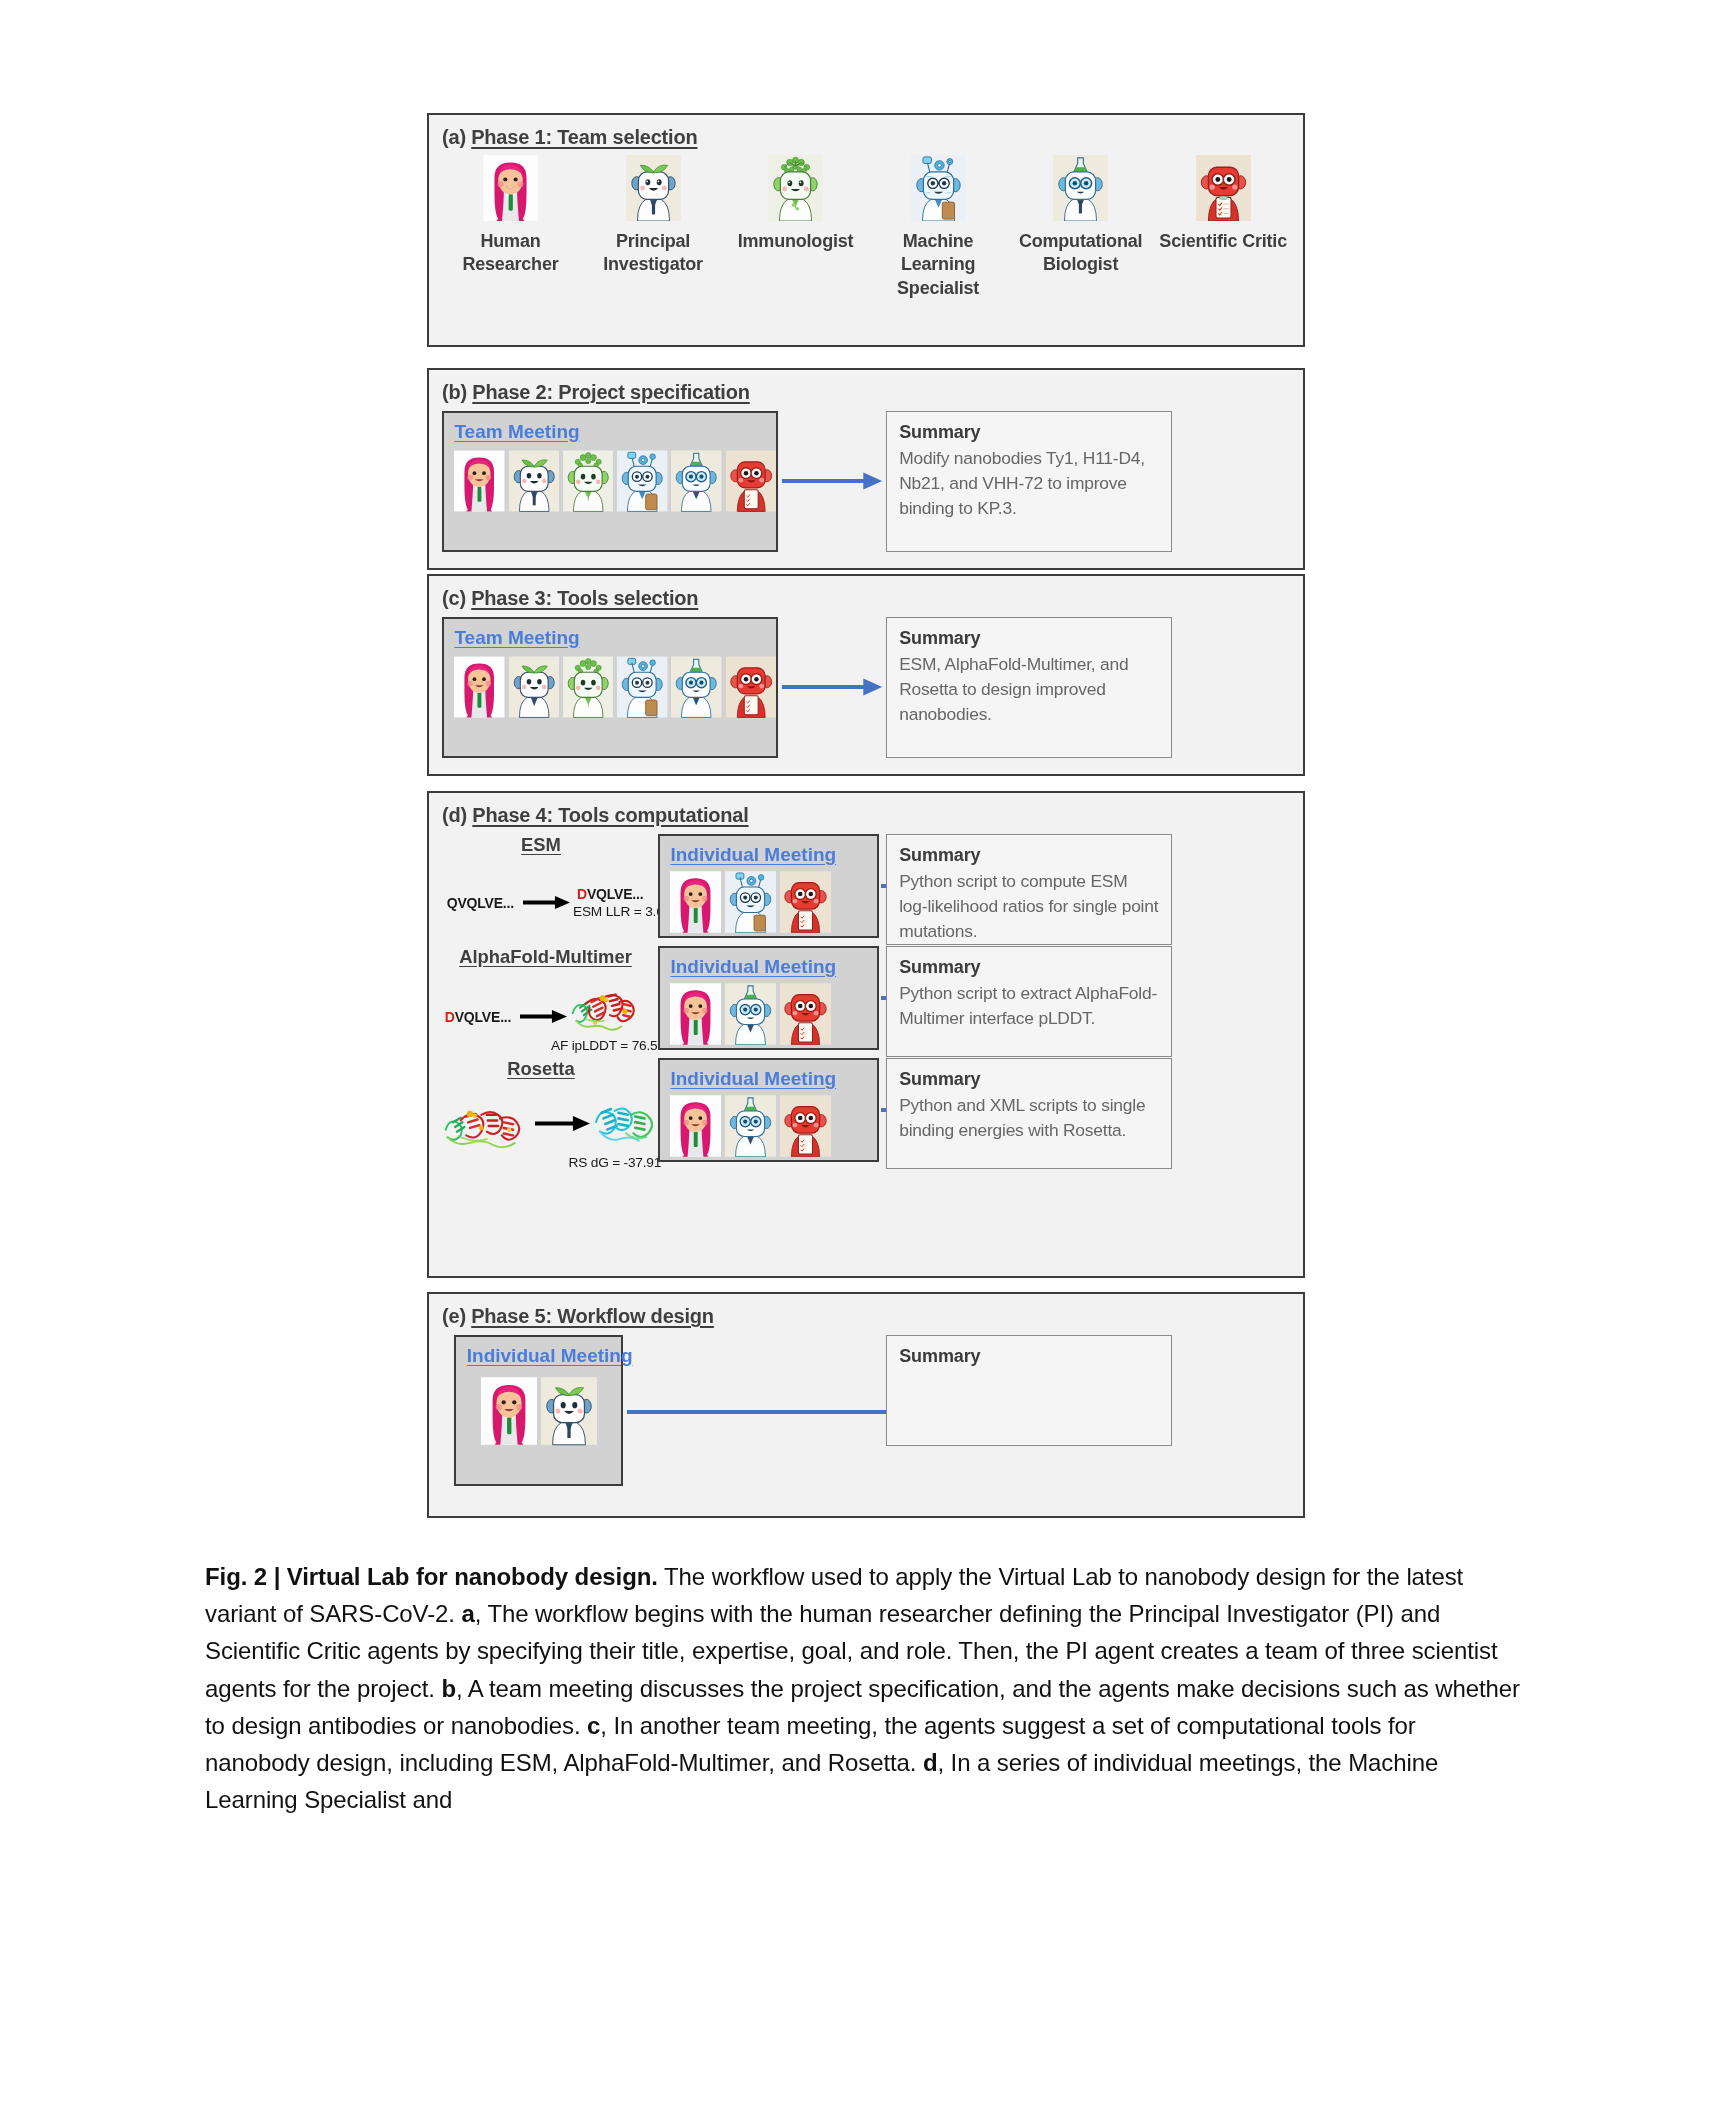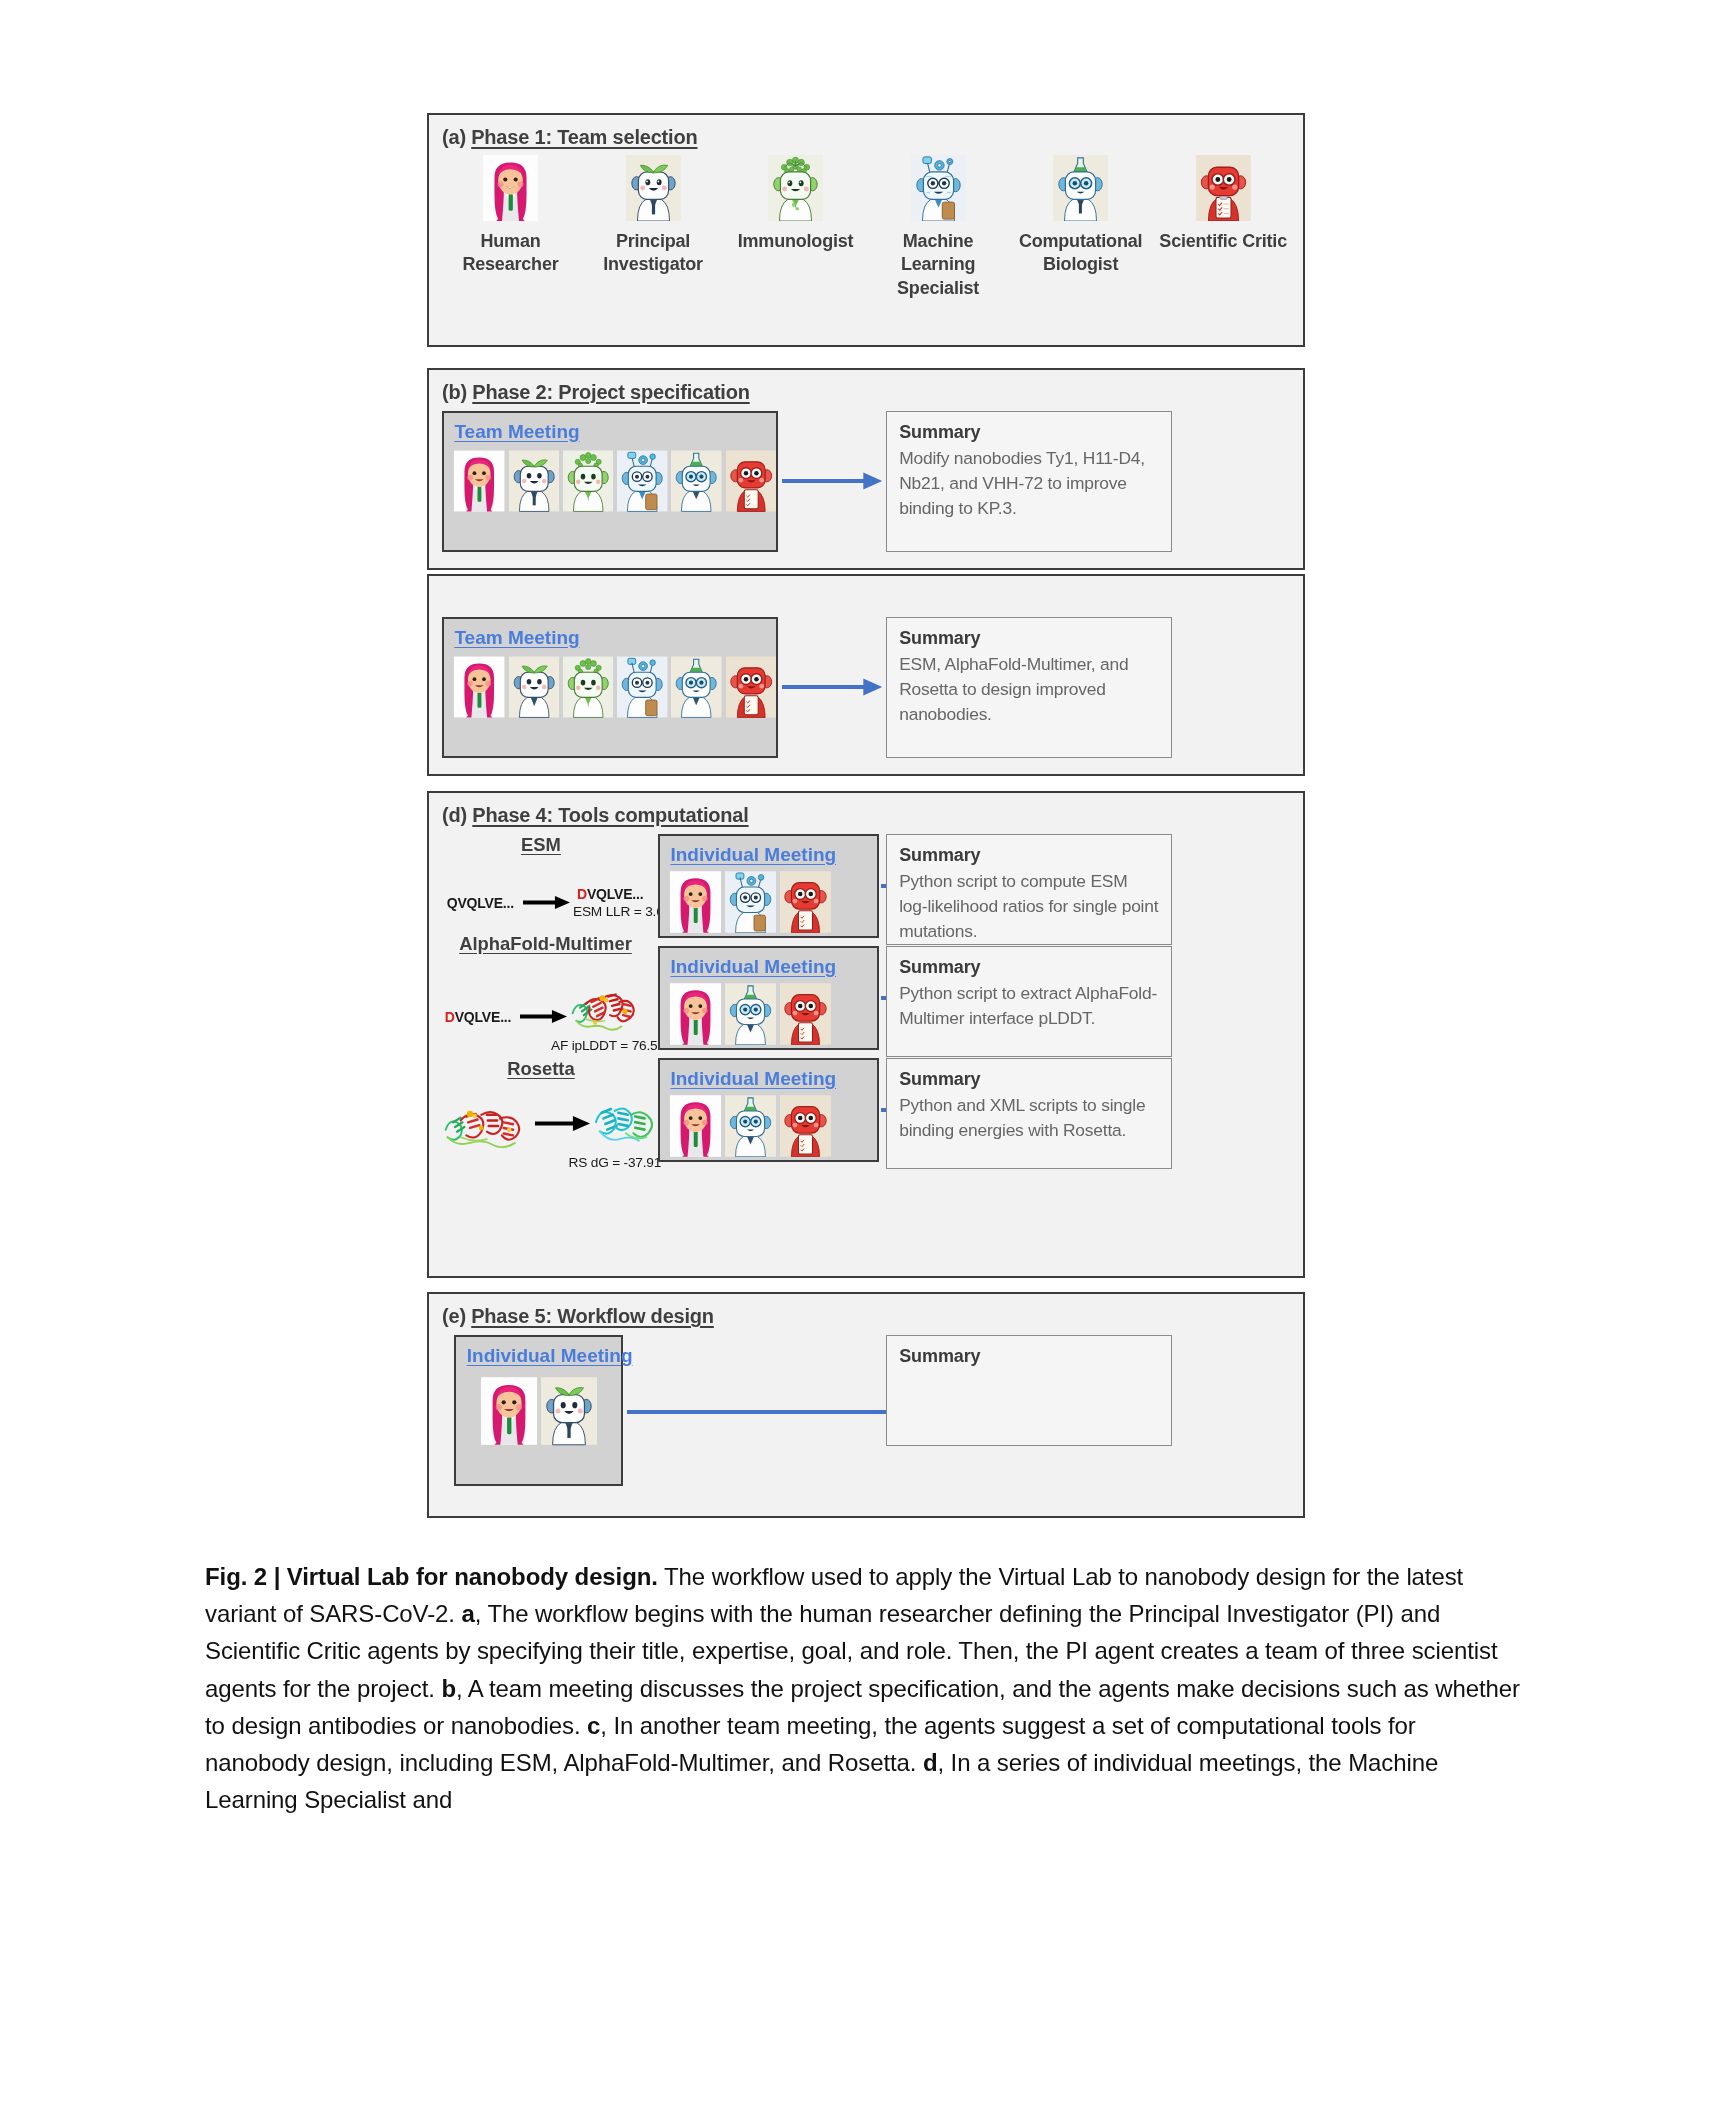--- a/index.html
+++ b/index.html
@@ -409,20 +409,24 @@
       <polygon points="86,11 106,20 86,29" fill="#4472c4"></polygon>
     </svg>
 
     <div class="summary" style="left:457px; top:41px; width:286px; height:141px;">
       <h4>Summary</h4>
       <p>Modify nanobodies Ty1, H11-D4, Nb21, and VHH-72 to improve binding to KP.3.</p>
     </div>
   </div>
 
   <div class="panel" style="top:574px; height:202px;">
+    <div class="panel-title">
+      <span class="tag">(c)</span>
+      <span class="ul">Phase 3: Tools selection</span>
+    </div>
 
     <div class="meeting" style="left:13px; top:41px; width:336px; height:141px;">
       <div class="meeting-label">Team Meeting</div>
       <div class="meeting-avatars">
         <svg class="av" viewBox="0 0 58 70">
             <rect width="58" height="70" fill="#fdfdfd"></rect>
             <path d="M14 70 L14 50 Q14 44 22 41 L36 41 Q44 44 44 50 L44 70 Z" fill="#e8e8ea"></path>
             <rect x="27" y="41" width="4.5" height="18" rx="1.5" fill="#1e8a3c"></rect>
             <path d="M12 24 Q12 8 29 8 Q46 8 46 24 L46 42 Q46 62 42 68 L44 70 L38 70 Q36 48 36 36 L22 36 Q22 48 20 70 L14 70 L16 68 Q12 62 12 42 Z" fill="#d6186e"></path>
             <ellipse cx="29" cy="27" rx="13" ry="15" fill="#f7c49a"></ellipse>
@@ -629,21 +633,21 @@
     <svg class="arrow" style="left:452px; top:74px;" width="104" height="38" viewBox="0 0 110 40">
       <line x1="0" y1="20" x2="88" y2="20" stroke="#4472c4" stroke-width="4"></line>
       <polygon points="86,11 106,20 86,29" fill="#4472c4"></polygon>
     </svg>
 
     <div class="summary" style="left:457px; top:41px; width:286px; height:111px;">
       <h4>Summary</h4>
       <p>Python script to compute ESM log-likelihood ratios for single point mutations.</p>
     </div>
 
-    <div class="tool-title" style="left:13px; top:140px; width:207px;">AlphaFold-Multimer</div>
+    <div class="tool-title" style="left:13px; top:153px; width:207px;">AlphaFold-Multimer</div>
     <div class="tool-graphic" style="left:13px; top:186px; width:212px;">
       <div style="position:relative; height:80px;">
         <span class="seq" style="position:absolute; left:2.8px; top:30px;">
           <span class="mut">D</span><span>VQLVE...</span>
         </span>
         <svg style="position:absolute; left:78px; top:28px;" width="47" height="19" viewBox="0 0 50 20">
           <line x1="0" y1="10" x2="36" y2="10" stroke="#000" stroke-width="4"></line>
           <polygon points="34,3 50,10 34,17" fill="#000"></polygon>
         </svg>
         <svg style="position:absolute; left:125px; top:5.6px;" width="73" height="51" viewBox="0 0 78 54">

